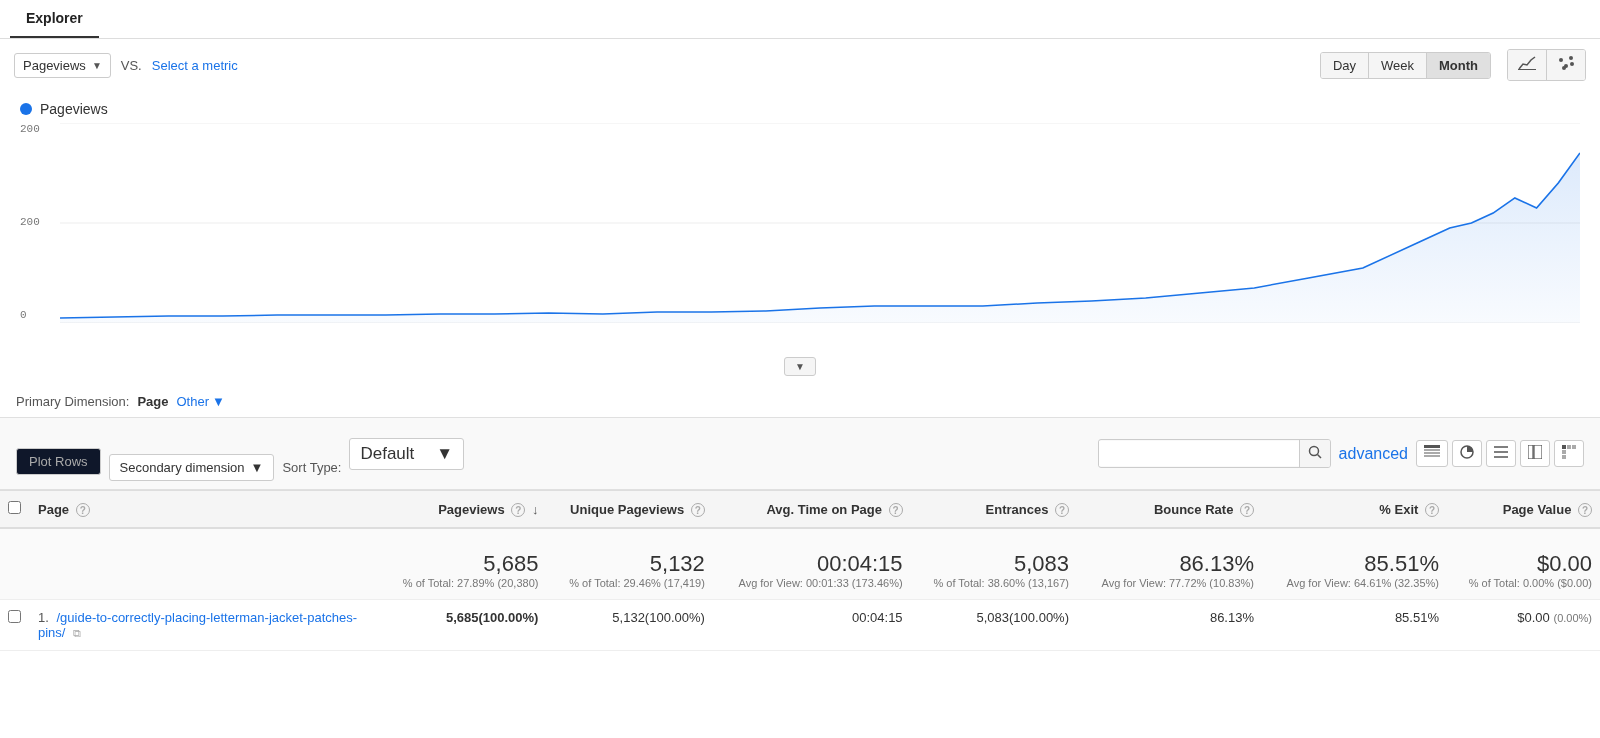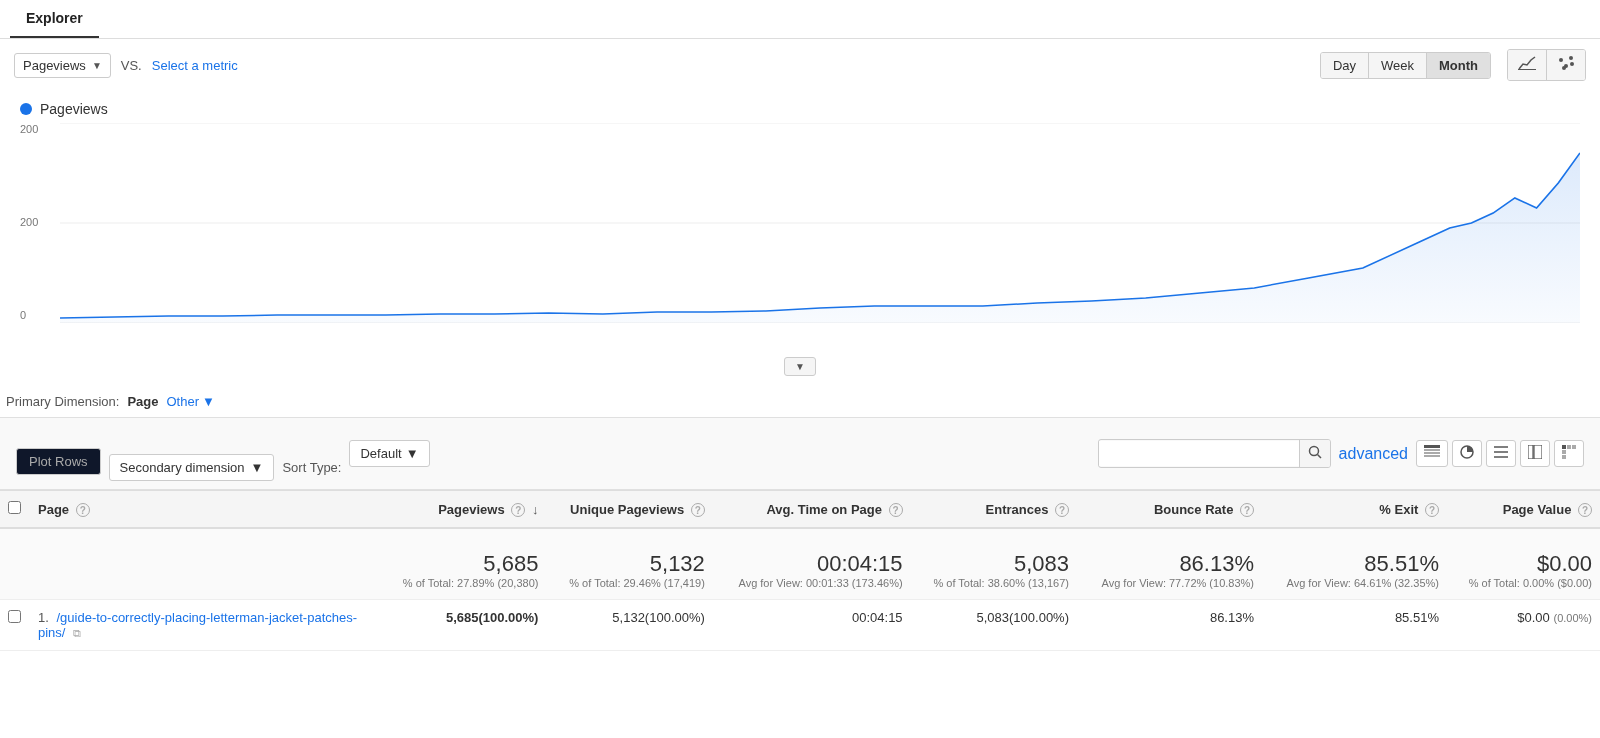--- a/index.html
+++ b/index.html
@@ -125,20 +125,21 @@
       position: absolute;
       left: 0;
       top: 0;
       bottom: 30px;
       display: flex;
       flex-direction: column;
       justify-content: space-between;
       font-size: 11px;
       color: #777;
       padding-bottom: 2px;
+      font-family: Liberation Mono, monospace;
     }
     .chart-svg-wrap {
       position: absolute;
       left: 40px;
       right: 0;
       top: 0;
       bottom: 30px;
     }
     .x-axis-labels {
       position: absolute;
@@ -164,21 +165,21 @@
       cursor: pointer;
       font-size: 10px;
       color: #555;
       background: #f5f5f5;
     }
 
     .primary-dimension-bar {
       display: flex;
       align-items: center;
       gap: 8px;
-      padding: 8px 6px;
+      padding: 8px 16px;
       font-size: 13px;
       color: #555;
       background: #fff;
     }
     .primary-dimension-bar .label { color: #555; }
     .primary-dimension-bar .page-link { color: #333; font-weight: bold; }
     .other-dropdown {
       color: #1a73e8;
       cursor: pointer;
       display: flex;
@@ -219,22 +220,22 @@
     }
     .sort-type-label { color: #555; font-size: 13px; margin-top: 28px; }
     .sort-dropdown {
       display: flex;
       align-items: center;
       border: 1px solid #ccc;
       border-radius: 3px;
       padding: 5px 10px;
       background: #fff;
       cursor: pointer;
-      font-size: 13px;
-      gap: 4px;
+      font-size: 17px;
+      gap: 22px;
     }
     .controls-spacer { flex: 1; }
     .search-box {
       display: flex;
       align-items: center;
       border: 1px solid #ccc;
       border-radius: 3px;
       overflow: hidden;
     }
     .search-box input {

